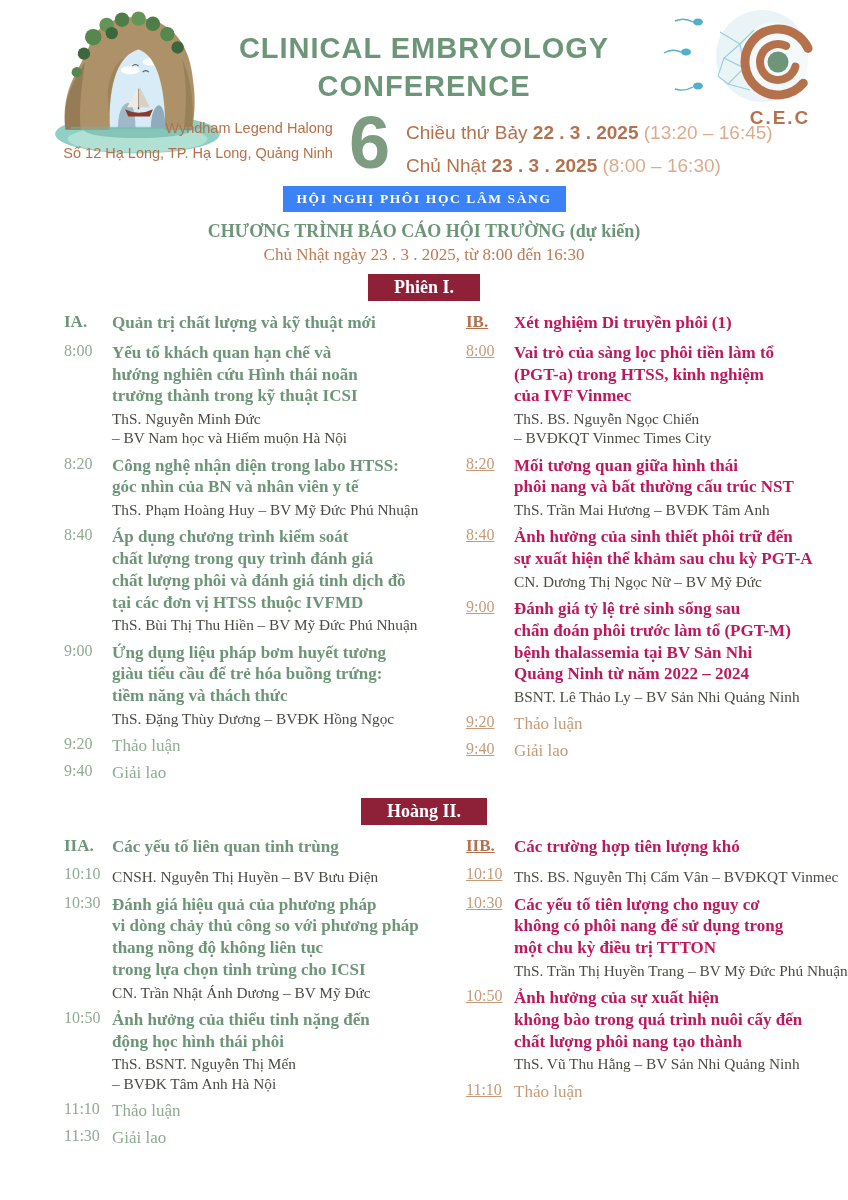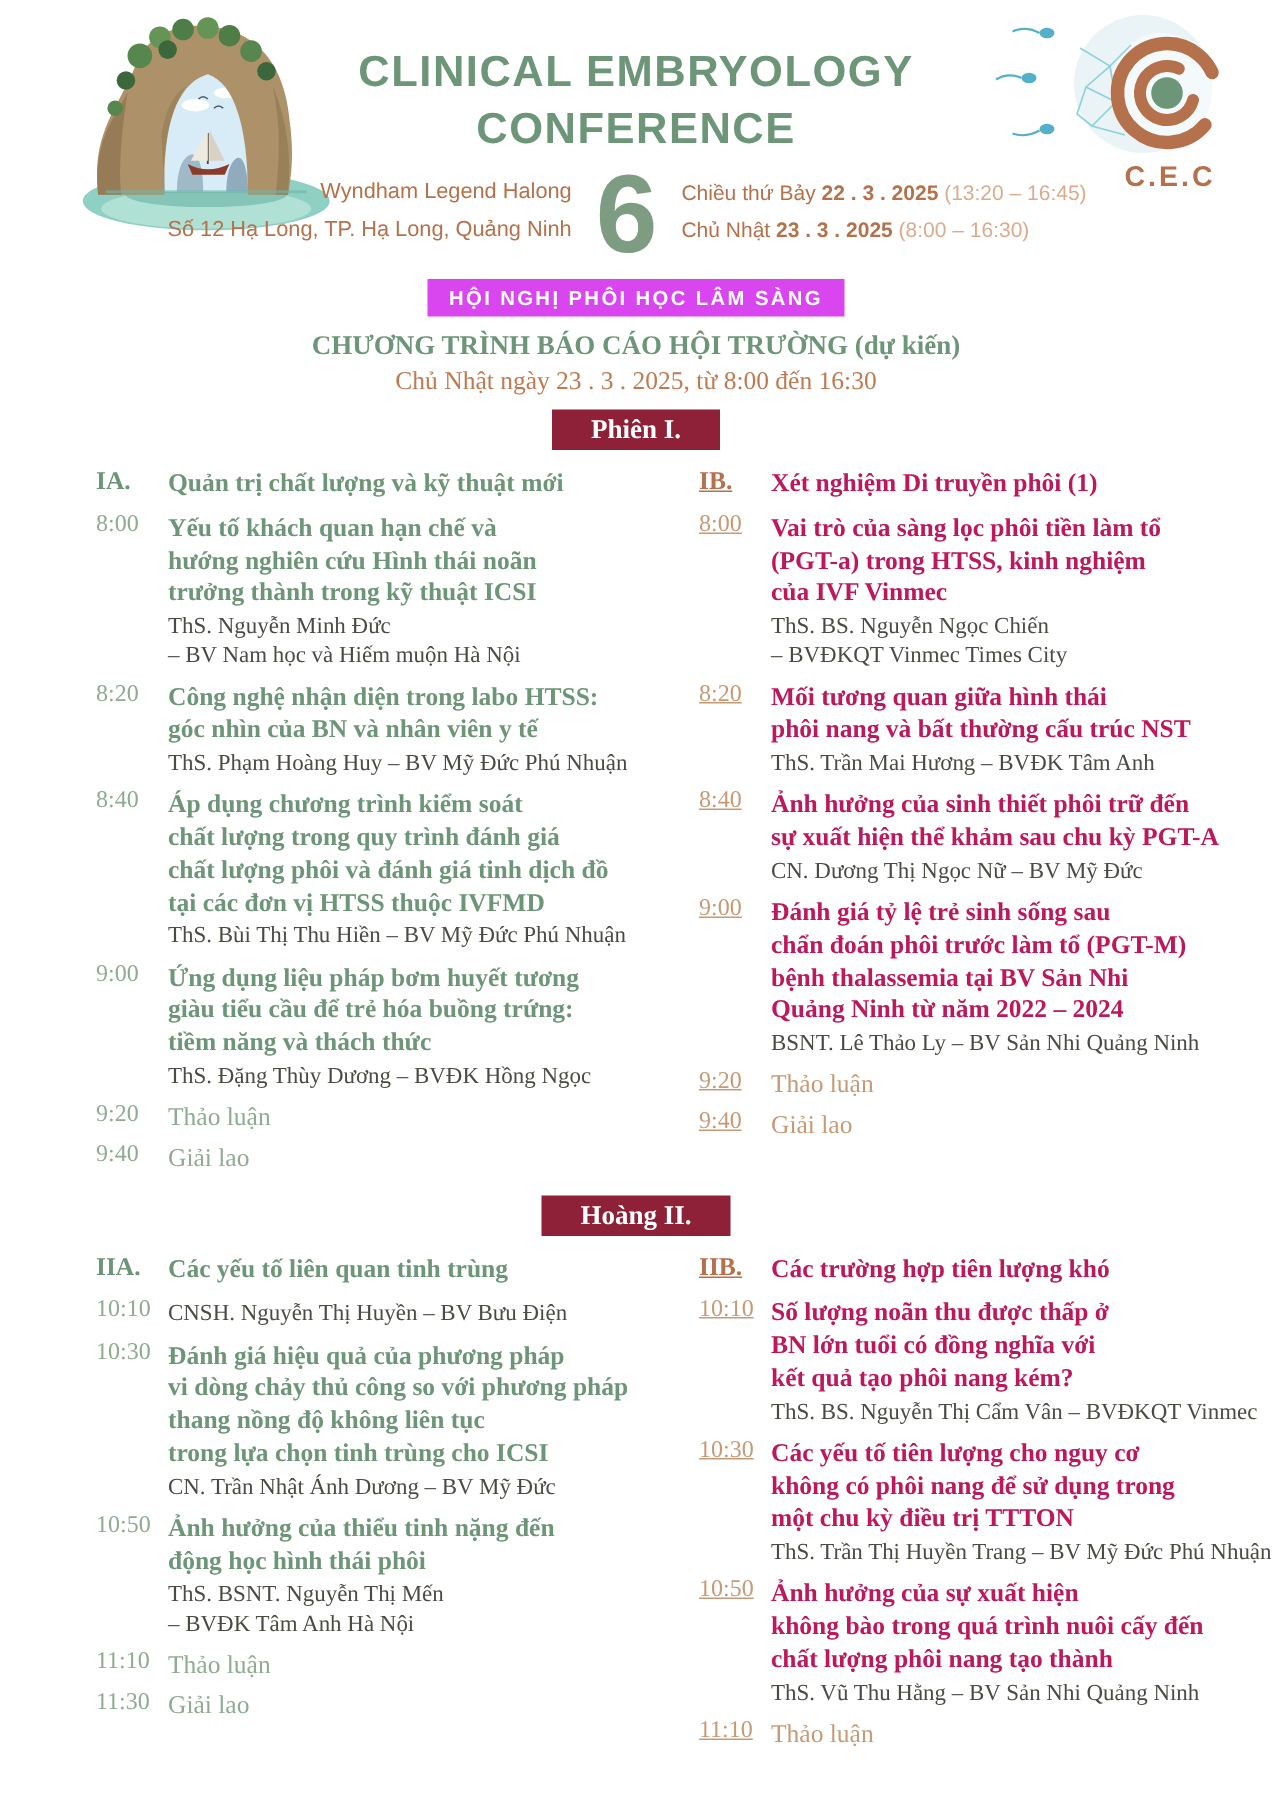--- a/index.html
+++ b/index.html
@@ -20,28 +20,28 @@
   }
   .logo { position:absolute; right:6px; top:0px; width:184px; height:132px; }
   .subheader {
     position:absolute; left:0; right:12px; top:110px;
     display:flex; justify-content:center; align-items:flex-start; gap:16px;
     font-family:"Liberation Sans", sans-serif; color:#b5714b;
   }
   .venue { text-align:right; font-size:14.5px; line-height:1.75; padding-top:6px; }
   .big-six { font-size:74px; font-weight:bold; color:#7d9c81; line-height:0.9;
              font-family:"Liberation Sans", sans-serif; }
-  .dates { text-align:left; font-size:14px; line-height:1.75; padding-top:6px; }
+  .dates { text-align:left; font-size:19px; line-height:1.75; padding-top:6px; }
   .d-date { font-weight:bold; }
   .d-time { color:#dcab8d; }
   
   .event-badge-row { text-align:center; margin-top:12px; }
   .event-badge {
-    display:inline-block; background:#d946ef; color:#ffffff;
-    font-family:Liberation Sans, sans-serif; font-weight:bold;
+    display:inline-block; background:#3b82f6; color:#ffffff;
+    font-family:Liberation Serif, serif; font-weight:bold;
     font-size:13.5px; letter-spacing:1.6px; padding:5px 14px;
   }
   .program-title {
     text-align:center; color:#6d9578; font-weight:bold;
     font-size:18px; margin-top:9px;
   }
   .program-subtitle { text-align:center; color:#c07a52; font-size:17px; margin-top:3px; }
   .phien-row { text-align:center; margin-top:9px; }
   .phien-badge {
     display:inline-block; background:#8e2138; color:#ffffff;
@@ -345,23 +345,20 @@
   <div class="col-b">
     <div class="row head">
       <div class="time code">IIB.</div>
       <div class="cell">
           <div class="title">Các trường hợp tiên lượng khó</div>
         </div>
     </div>
     <div class="row">
       <div class="time">10:10</div>
       <div class="cell">
-        <div class="title">Số lượng noãn thu được thấp ở
-BN lớn tuổi có đồng nghĩa với
-kết quả tạo phôi nang kém?</div>
         <div class="speaker">ThS. BS. Nguyễn Thị Cẩm Vân – BVĐKQT Vinmec</div>
       </div>
     </div>
     <div class="row">
       <div class="time">10:30</div>
       <div class="cell">
         <div class="title">Các yếu tố tiên lượng cho nguy cơ
 không có phôi nang để sử dụng trong
 một chu kỳ điều trị TTTON</div>
         <div class="speaker">ThS. Trần Thị Huyền Trang – BV Mỹ Đức Phú Nhuận</div>

